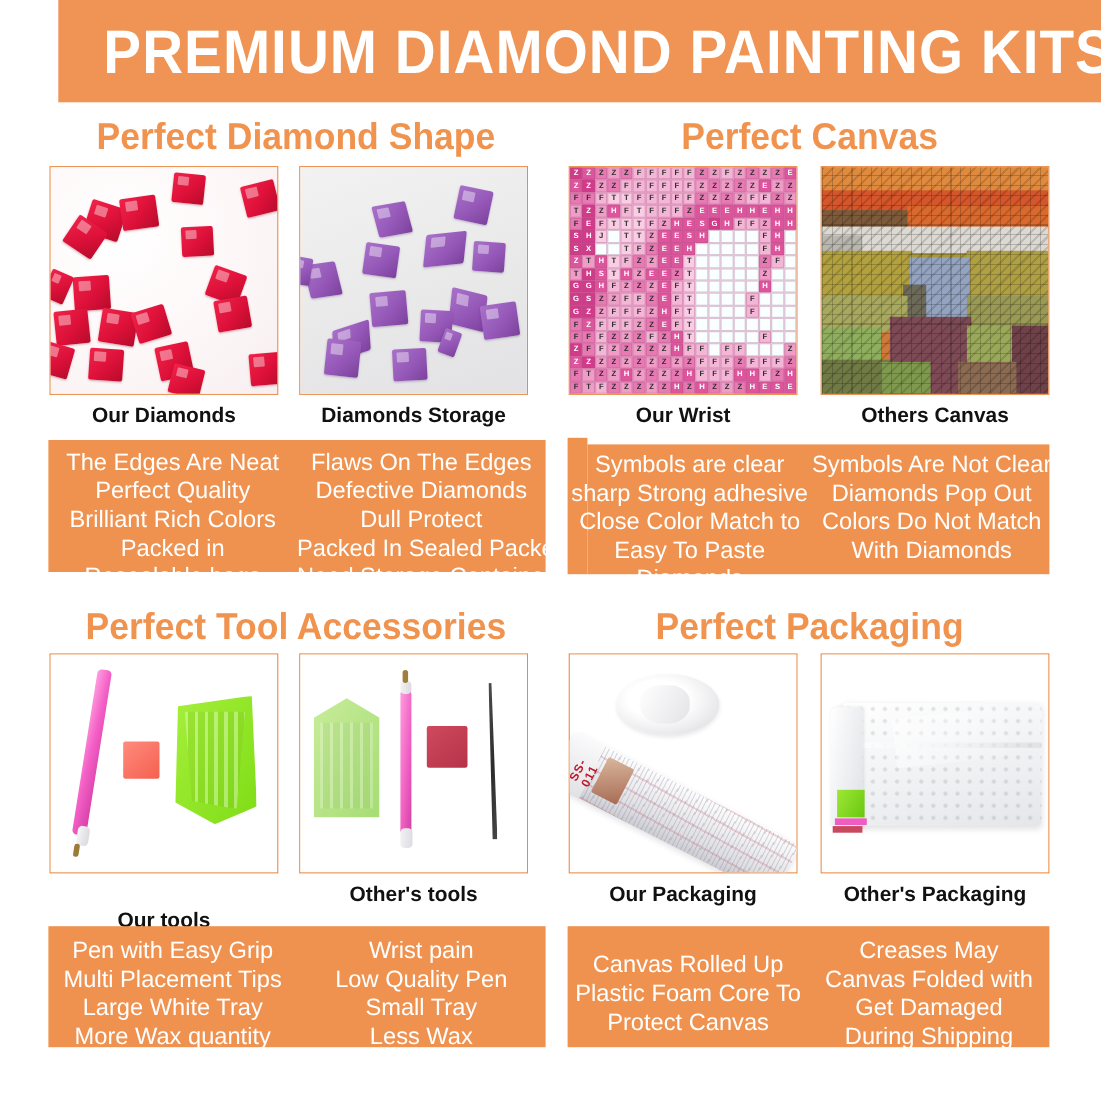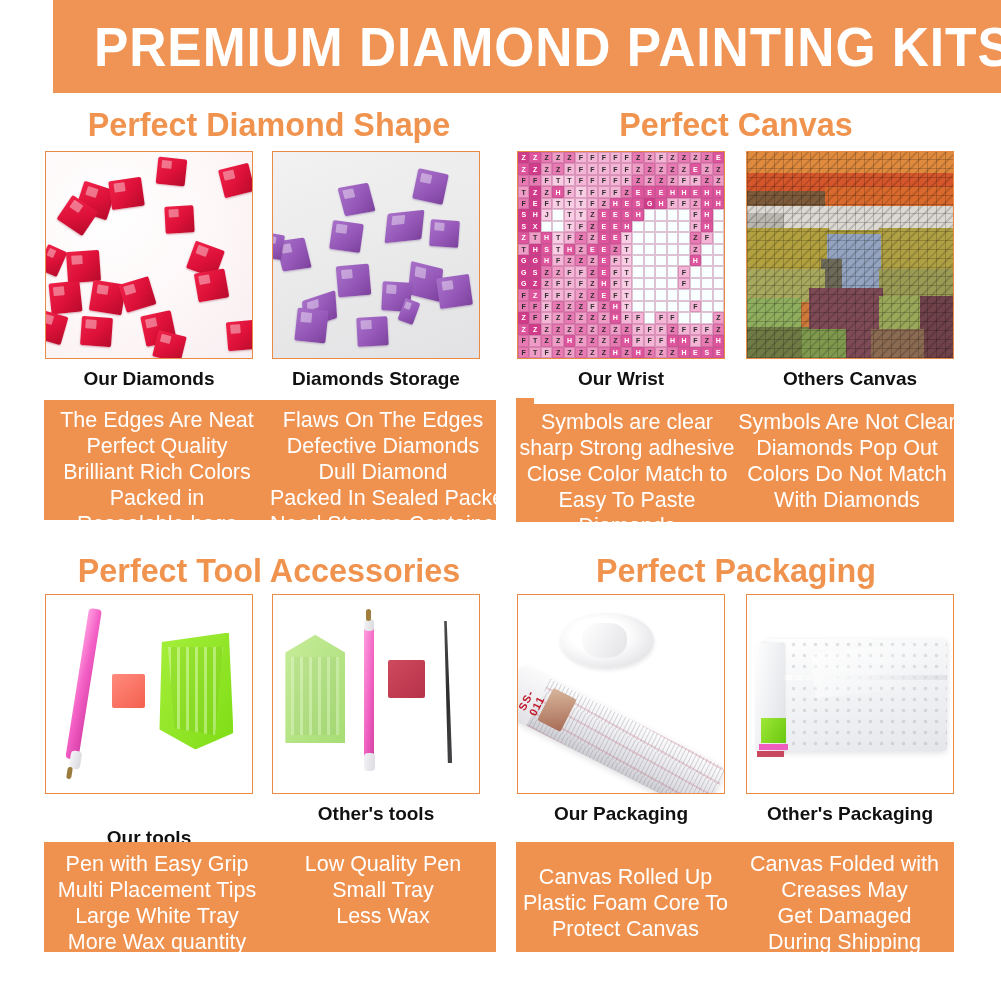--- a/index.html
+++ b/index.html
@@ -526,21 +526,21 @@
     <div class="panel-col" id="p0a" style="left:0;top:7px;width:226px;">
         <div>The Edges Are Neat</div>
         <div>Perfect Quality</div>
         <div>Brilliant Rich Colors</div>
         <div>Packed in</div>
         <div>Resealable bags</div>
       </div>
     <div class="panel-col" id="p0b" style="left:226px;top:7px;width:226px;">
         <div>Flaws On The Edges</div>
         <div>Defective Diamonds</div>
-        <div>Dull Diamond</div>
+        <div>Dull Protect</div>
         <div>Packed In Sealed Packets</div>
         <div>Need Storage Containers</div>
       </div>
   </div>
 
   <div class="panel" style="left:516px;top:398px;width:18px;height:124px;"></div>
   <div class="panel" style="left:534px;top:404px;width:420px;height:118px;"></div>
   <div class="panel-col" id="p1a" style="left:516px;top:409px;width:222px;">
       <div>Symbols are clear</div>
       <div>sharp Strong adhesive</div>
@@ -667,33 +667,34 @@
   <div class="caption" style="left:746px;top:803px;width:208px;">Other's Packaging</div>
 
   <div class="panel" style="left:44px;top:842px;width:452px;height:110px;">
     <div class="panel-col" id="p2a" style="left:0;top:9px;width:226px;">
         <div>Pen with Easy Grip</div>
         <div>Multi Placement Tips</div>
         <div>Large White Tray</div>
         <div>More Wax quantity</div>
       </div>
     <div class="panel-col" id="p2b" style="left:226px;top:9px;width:226px;">
+        <div>Wrist pain</div>
         <div>Low Quality Pen</div>
         <div>Small Tray</div>
         <div>Less Wax</div>
       </div>
   </div>
 
   <div class="panel" style="left:516px;top:842px;width:438px;height:110px;">
     <div class="panel-col" id="p3a" style="left:0;top:22px;width:219px;">
         <div>Canvas Rolled Up</div>
         <div>Plastic Foam Core To</div>
         <div>Protect Canvas</div>
       </div>
     <div class="panel-col" id="p3b" style="left:219px;top:9px;width:219px;">
+        <div>Creases May</div>
         <div>Canvas Folded with</div>
-        <div>Creases May</div>
         <div>Get Damaged</div>
         <div>During Shipping</div>
       </div>
   </div>
 
 </div>
 
 </body></html>

